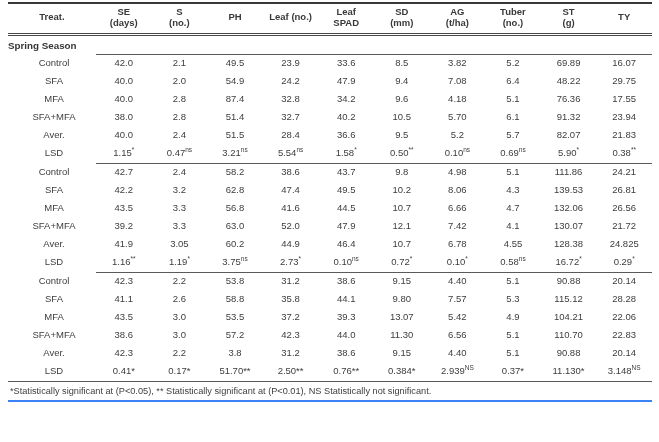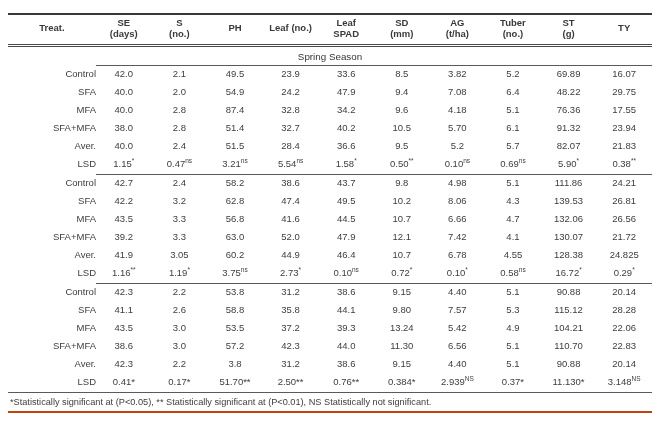--- a/index.html
+++ b/index.html
@@ -1,20 +1,20 @@
 <!DOCTYPE html>
 <html><head>
 <meta charset="utf-8">
 <style>
   html,body{margin:0;padding:0;background:#ffffff;}
   body{width:659px;height:442px;overflow:hidden;}
   .page{
     box-sizing:border-box;
     width:659px;height:442px;
-    padding:13px 7px 0 8px;
+    padding:2px 7px 0 8px;
     font-family:"Liberation Sans","DejaVu Sans",sans-serif;
     color:#3d3d3d;
   }
   table{
     border-collapse:collapse;
     width:100%;
     table-layout:fixed;
   }
   col.c-treat{width:88px;}
   thead th{
@@ -30,35 +30,35 @@
   thead th div{text-align:center;}
   tbody td{
     font-size:9.5px;
     text-align:center;
     height:18px;
     padding:0;
     line-height:1.1;
     vertical-align:middle;
     color:#3d3d3d;
   }
-  td.treat{text-align:right;padding-left:4px;}
+  td.treat{text-align:center;padding-left:4px;}
   tr.title-row td{
-    font-weight:normal;
+    font-weight:bold;
     font-size:9.8px;
     color:#363636;
-    text-align:center;
+    text-align:left;
     height:auto;
     padding:5px 0 2px 0;
   }
   tr.rule-row td{height:0;padding:0;}
   tr.rule-row td.line{border-bottom:1px solid #5a5a5a;}
   sup{font-size:6.5px;line-height:0;}
   .footnote{
     border-top:1px solid #5a5a5a;
-    border-bottom:2px solid #c2410c;
+    border-bottom:2px solid #3b82f6;
     font-size:9.2px;
     color:#3d3d3d;
     padding:4px 0 4px 2px;
   }
 </style>
 </head>
 <body>
 
 <div class="page">
   <table>
@@ -317,21 +317,21 @@
           <td>115.12</td>
           <td>28.28</td>
         </tr>
         <tr>
           <td class="treat">MFA</td>
           <td>43.5</td>
           <td>3.0</td>
           <td>53.5</td>
           <td>37.2</td>
           <td>39.3</td>
-          <td>13.24</td>
+          <td>13.07</td>
           <td>5.42</td>
           <td>4.9</td>
           <td>104.21</td>
           <td>22.06</td>
         </tr>
         <tr>
           <td class="treat">SFA+MFA</td>
           <td>38.6</td>
           <td>3.0</td>
           <td>57.2</td>

